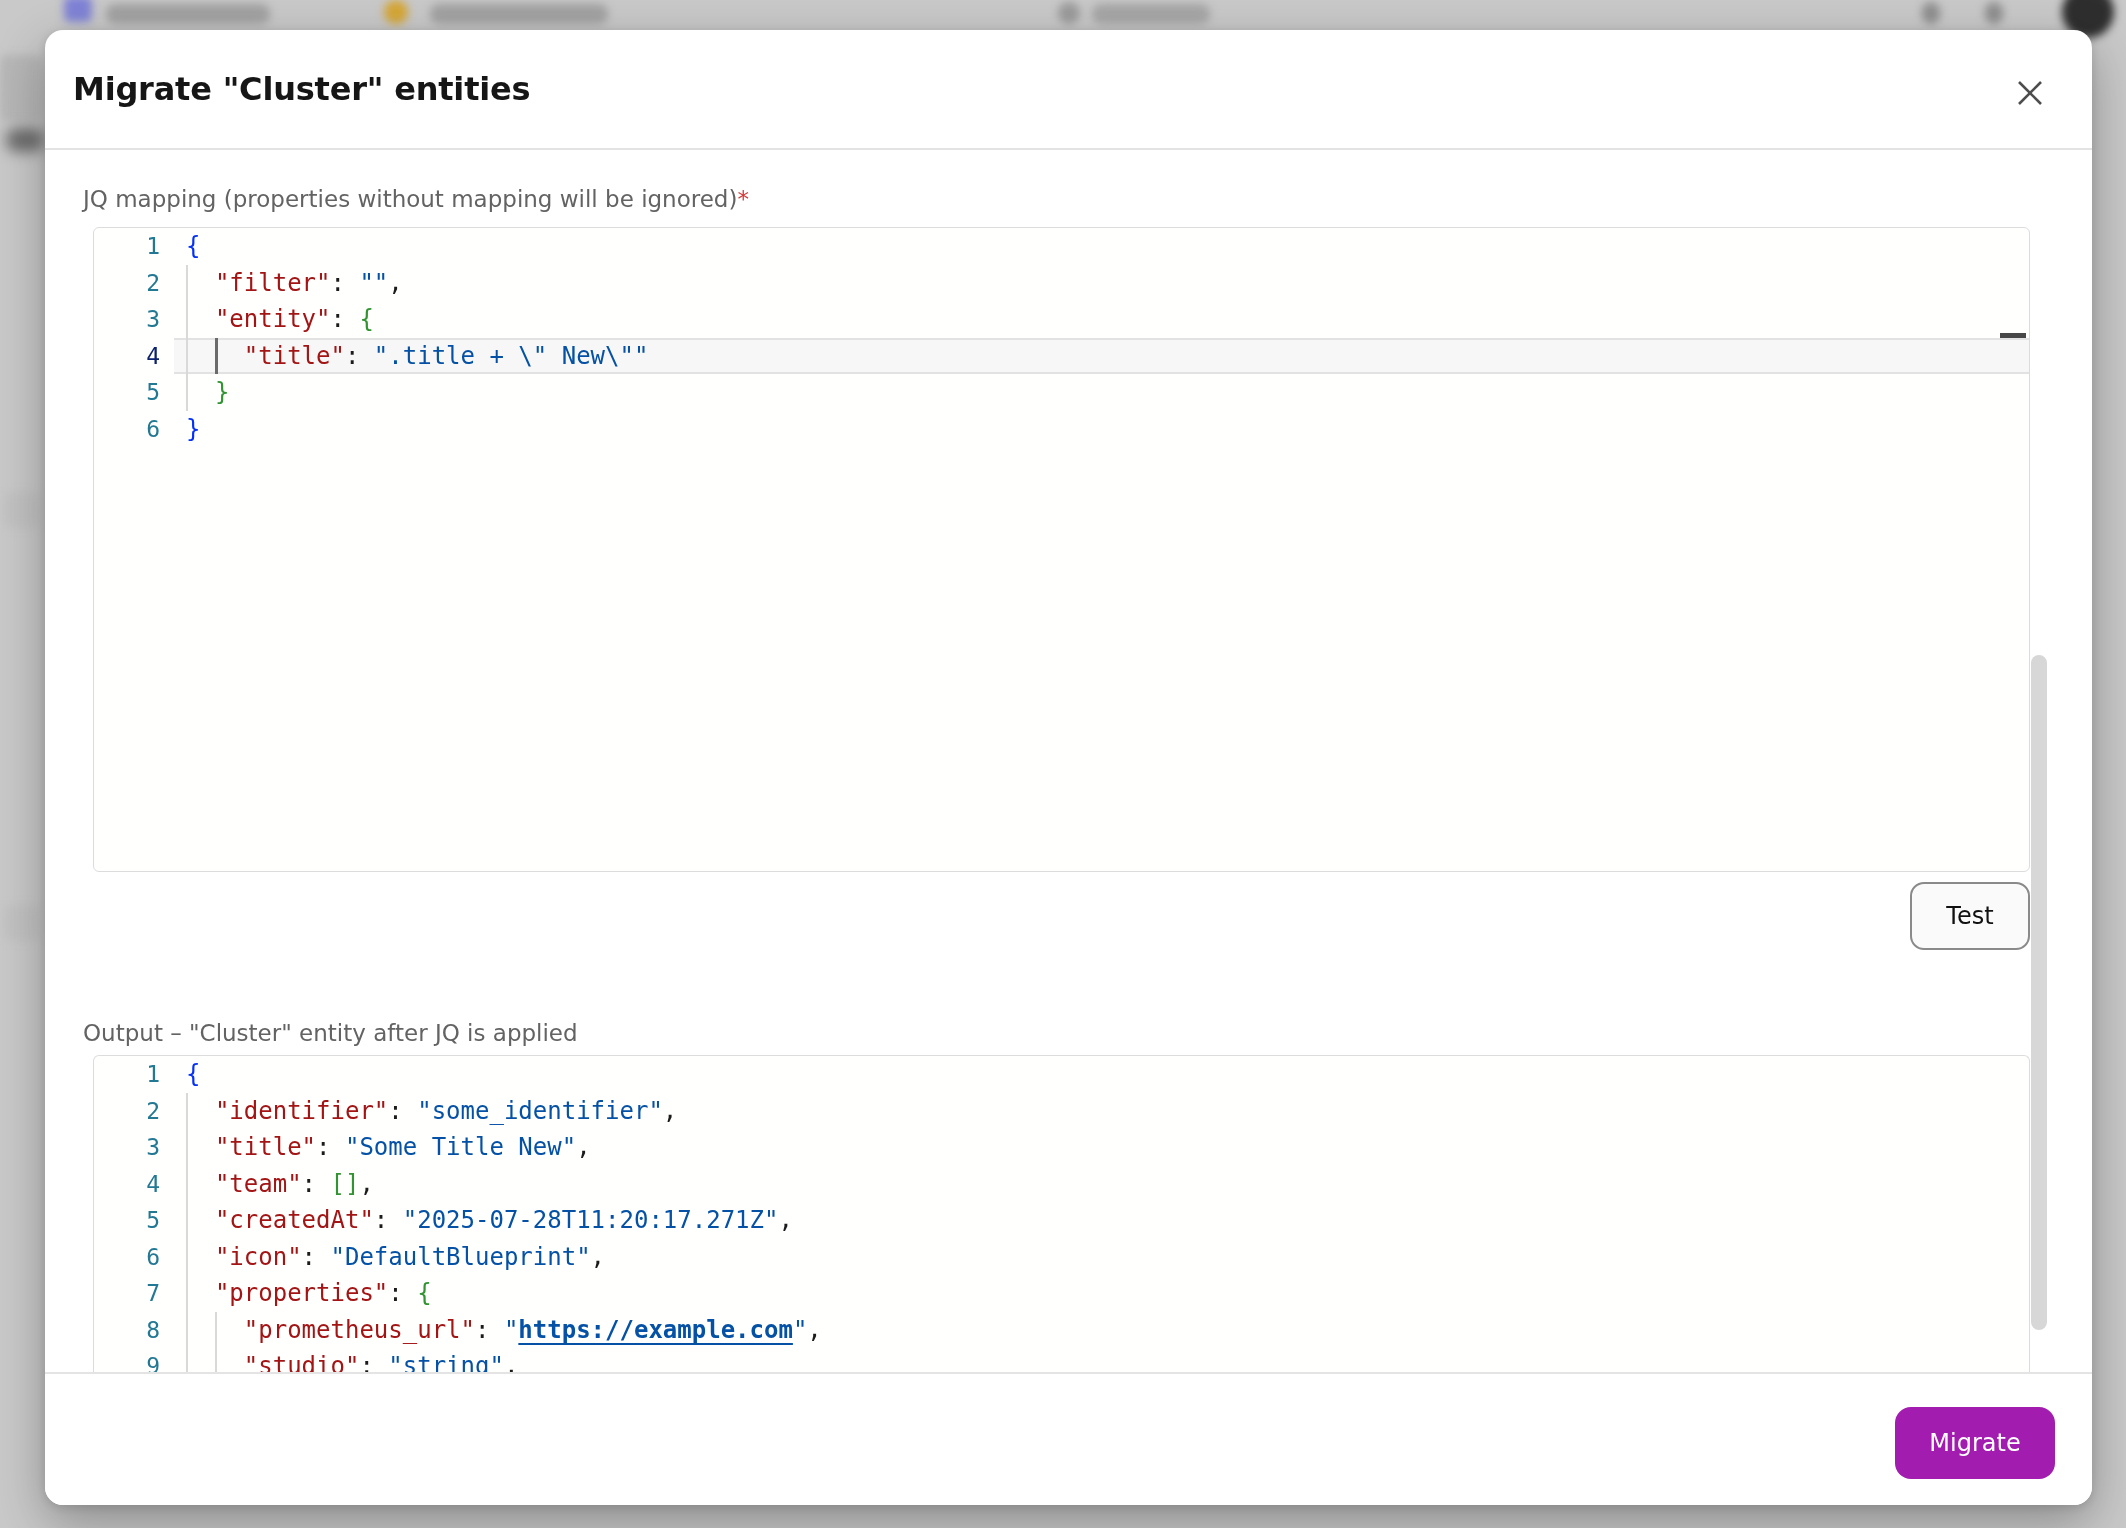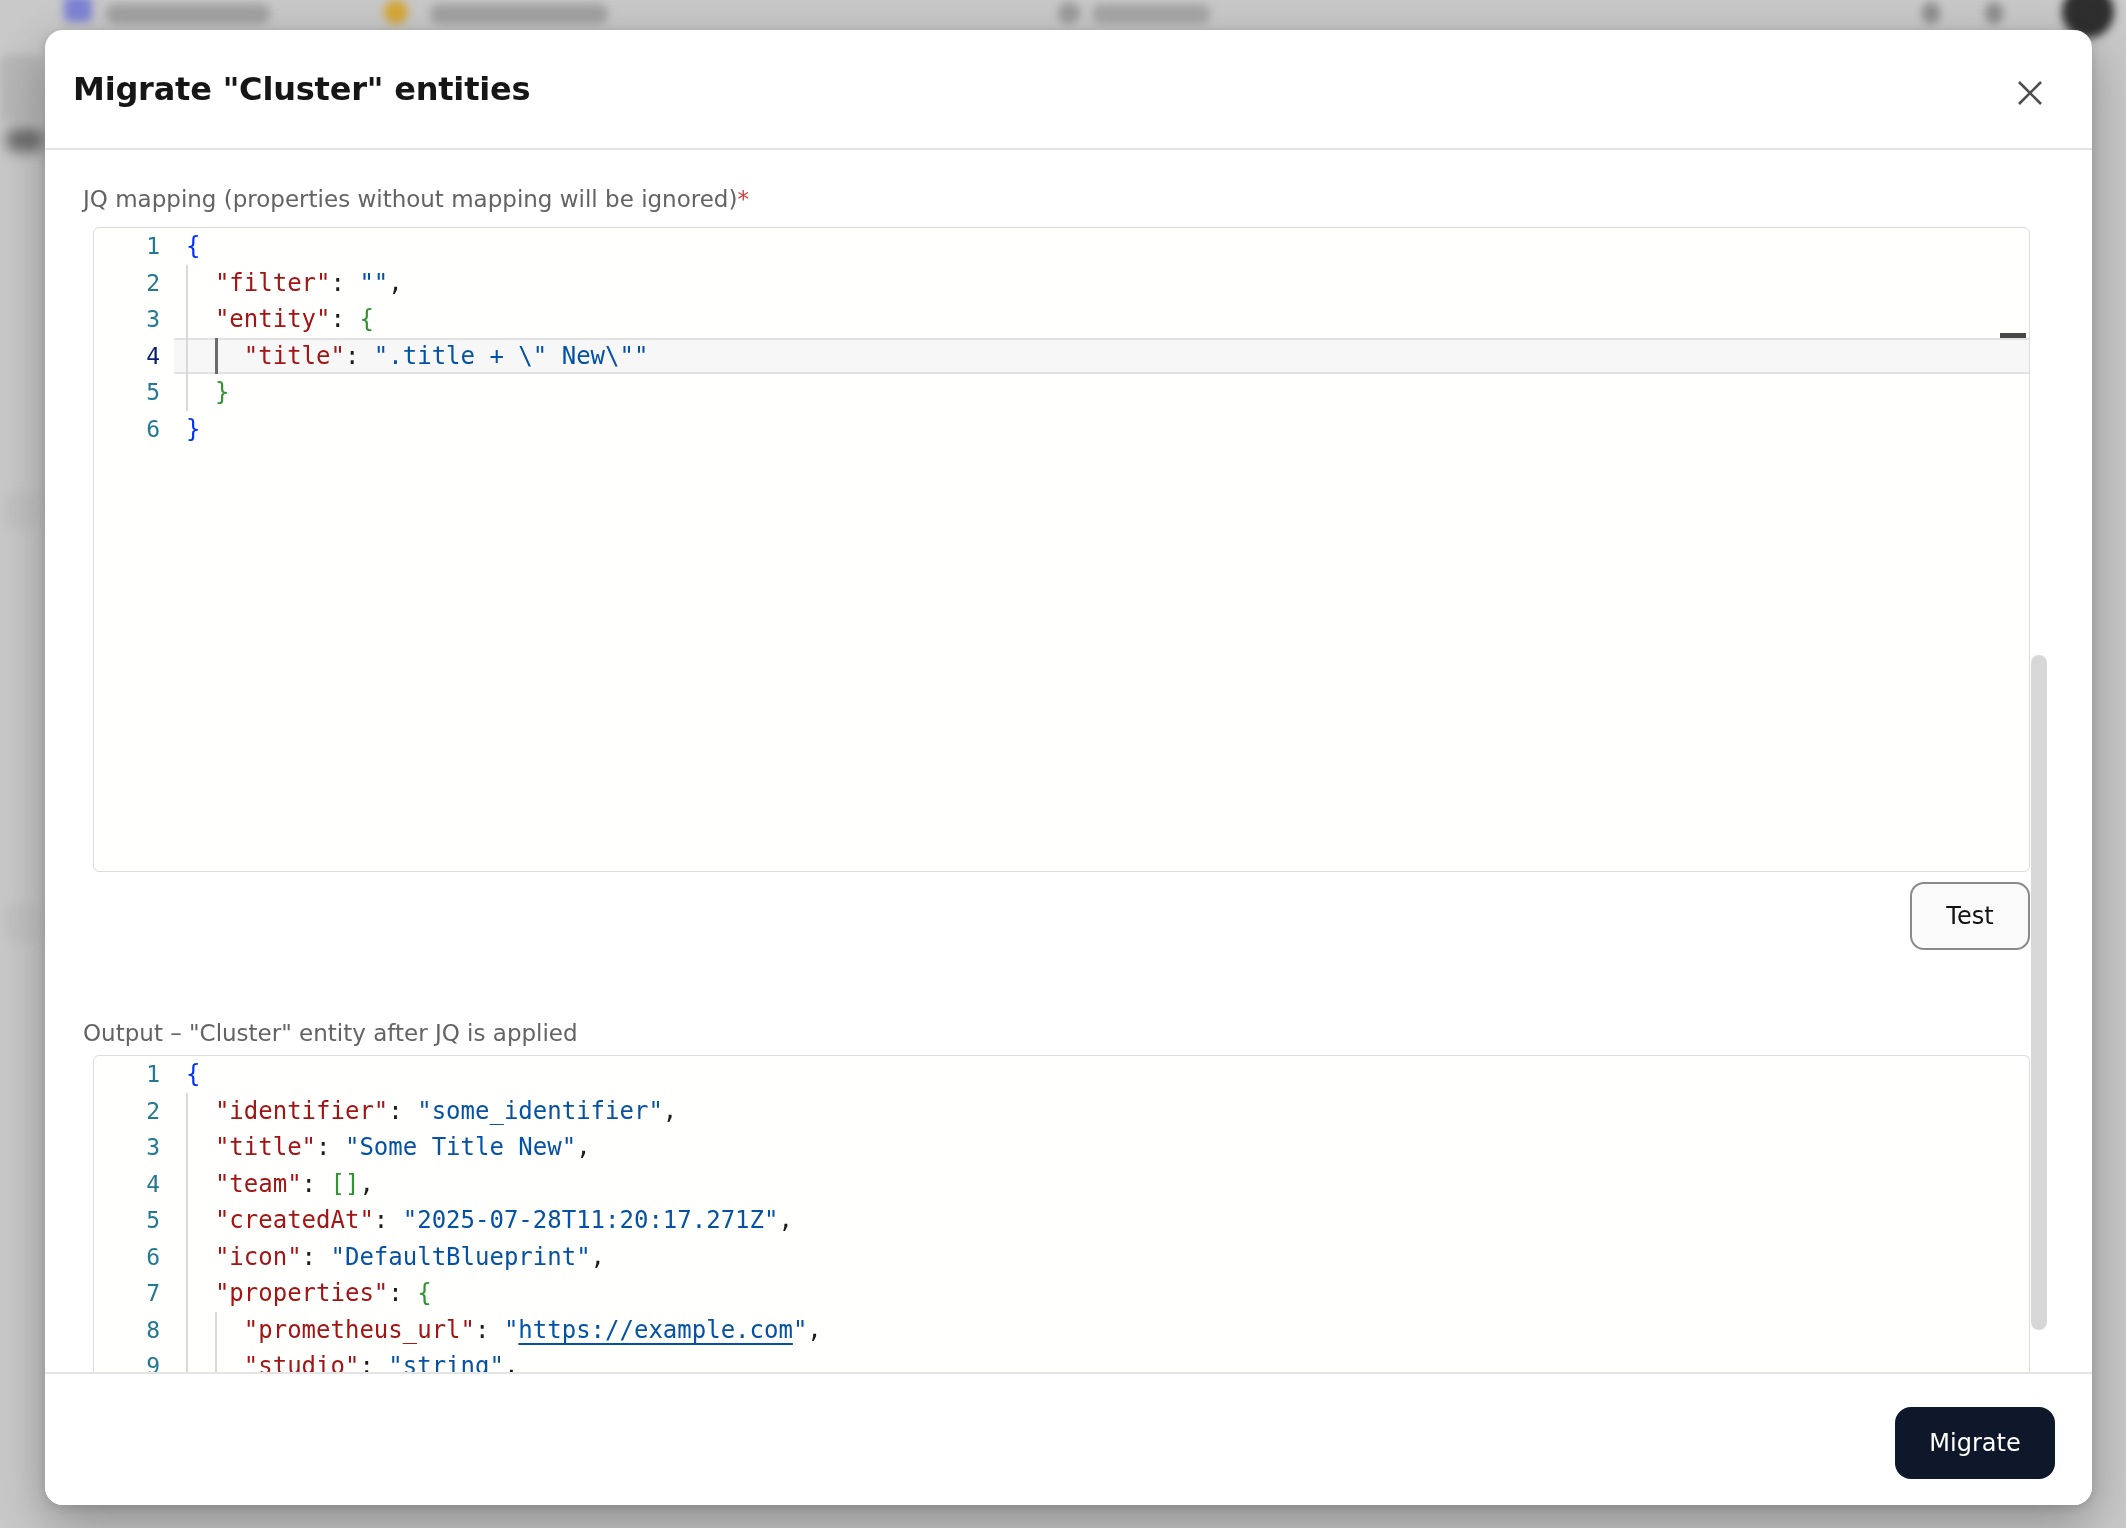--- a/index.html
+++ b/index.html
@@ -42,35 +42,35 @@
   .ed-code { position:absolute; left:92px; }
   .guide { position:absolute; top:0; bottom:0; width:2px; background:#d9d9d9; }
   .g1 { left:92px; } .g2 { left:121px; }
   .guide.active { background:#6b6b6b; width:3px; }
   .tk-sp { color:#000; }
   .tk-key { color:#a31515; }
   .tk-val { color:#0451a5; }
   .tk-pu  { color:#1b1b1b; }
   .tk-b1  { color:#0431fa; }
   .tk-b2  { color:#319331; }
-  .tk-link{ color:#0451a5; text-decoration:underline; text-underline-offset:5px; }
+  .tk-link{ color:#0451a5; text-decoration:underline; text-underline-offset:5px;font-weight:bold; }
   .ruler-dash { position:absolute; right:3px; top:105px; width:26px; height:7px; background:#474747; }
 
   .test-btn { position:absolute; right:62px; top:852px; width:120px; height:68px;
               background:#fafafa; border:2px solid #8a8a8a; border-radius:14px;
               font-family:"DejaVu Sans", sans-serif; font-size:24px; font-weight:500;
               color:#111; cursor:pointer; }
 
   .modal-scroll-thumb { position:absolute; left:1986px; top:625px; width:16px; height:675px;
                         background:#d7d7d7; border-radius:9px; }
 
   .modal-footer { position:absolute; left:0; right:0; top:1342px; bottom:0;
                   border-top:2px solid #e4e4e4; border-radius:0 0 18px 18px; background:#fff; }
   .migrate-btn { position:absolute; right:37px; top:33px; width:160px; height:72px;
-                 background:#0f172a; color:#fff; border:none; border-radius:16px;
+                 background:#a21caf; color:#fff; border:none; border-radius:16px;
                  font-family:"DejaVu Sans", sans-serif; font-size:24px; font-weight:500;
                  cursor:pointer; }
 </style>
 </head>
 <body>
 
 <div class="page">
 
   <div>
     <div class="backdrop-el topbar-chip-icon" style="left:64px; top:-4px; width:28px; height:26px; background:#8083d6;"></div>

